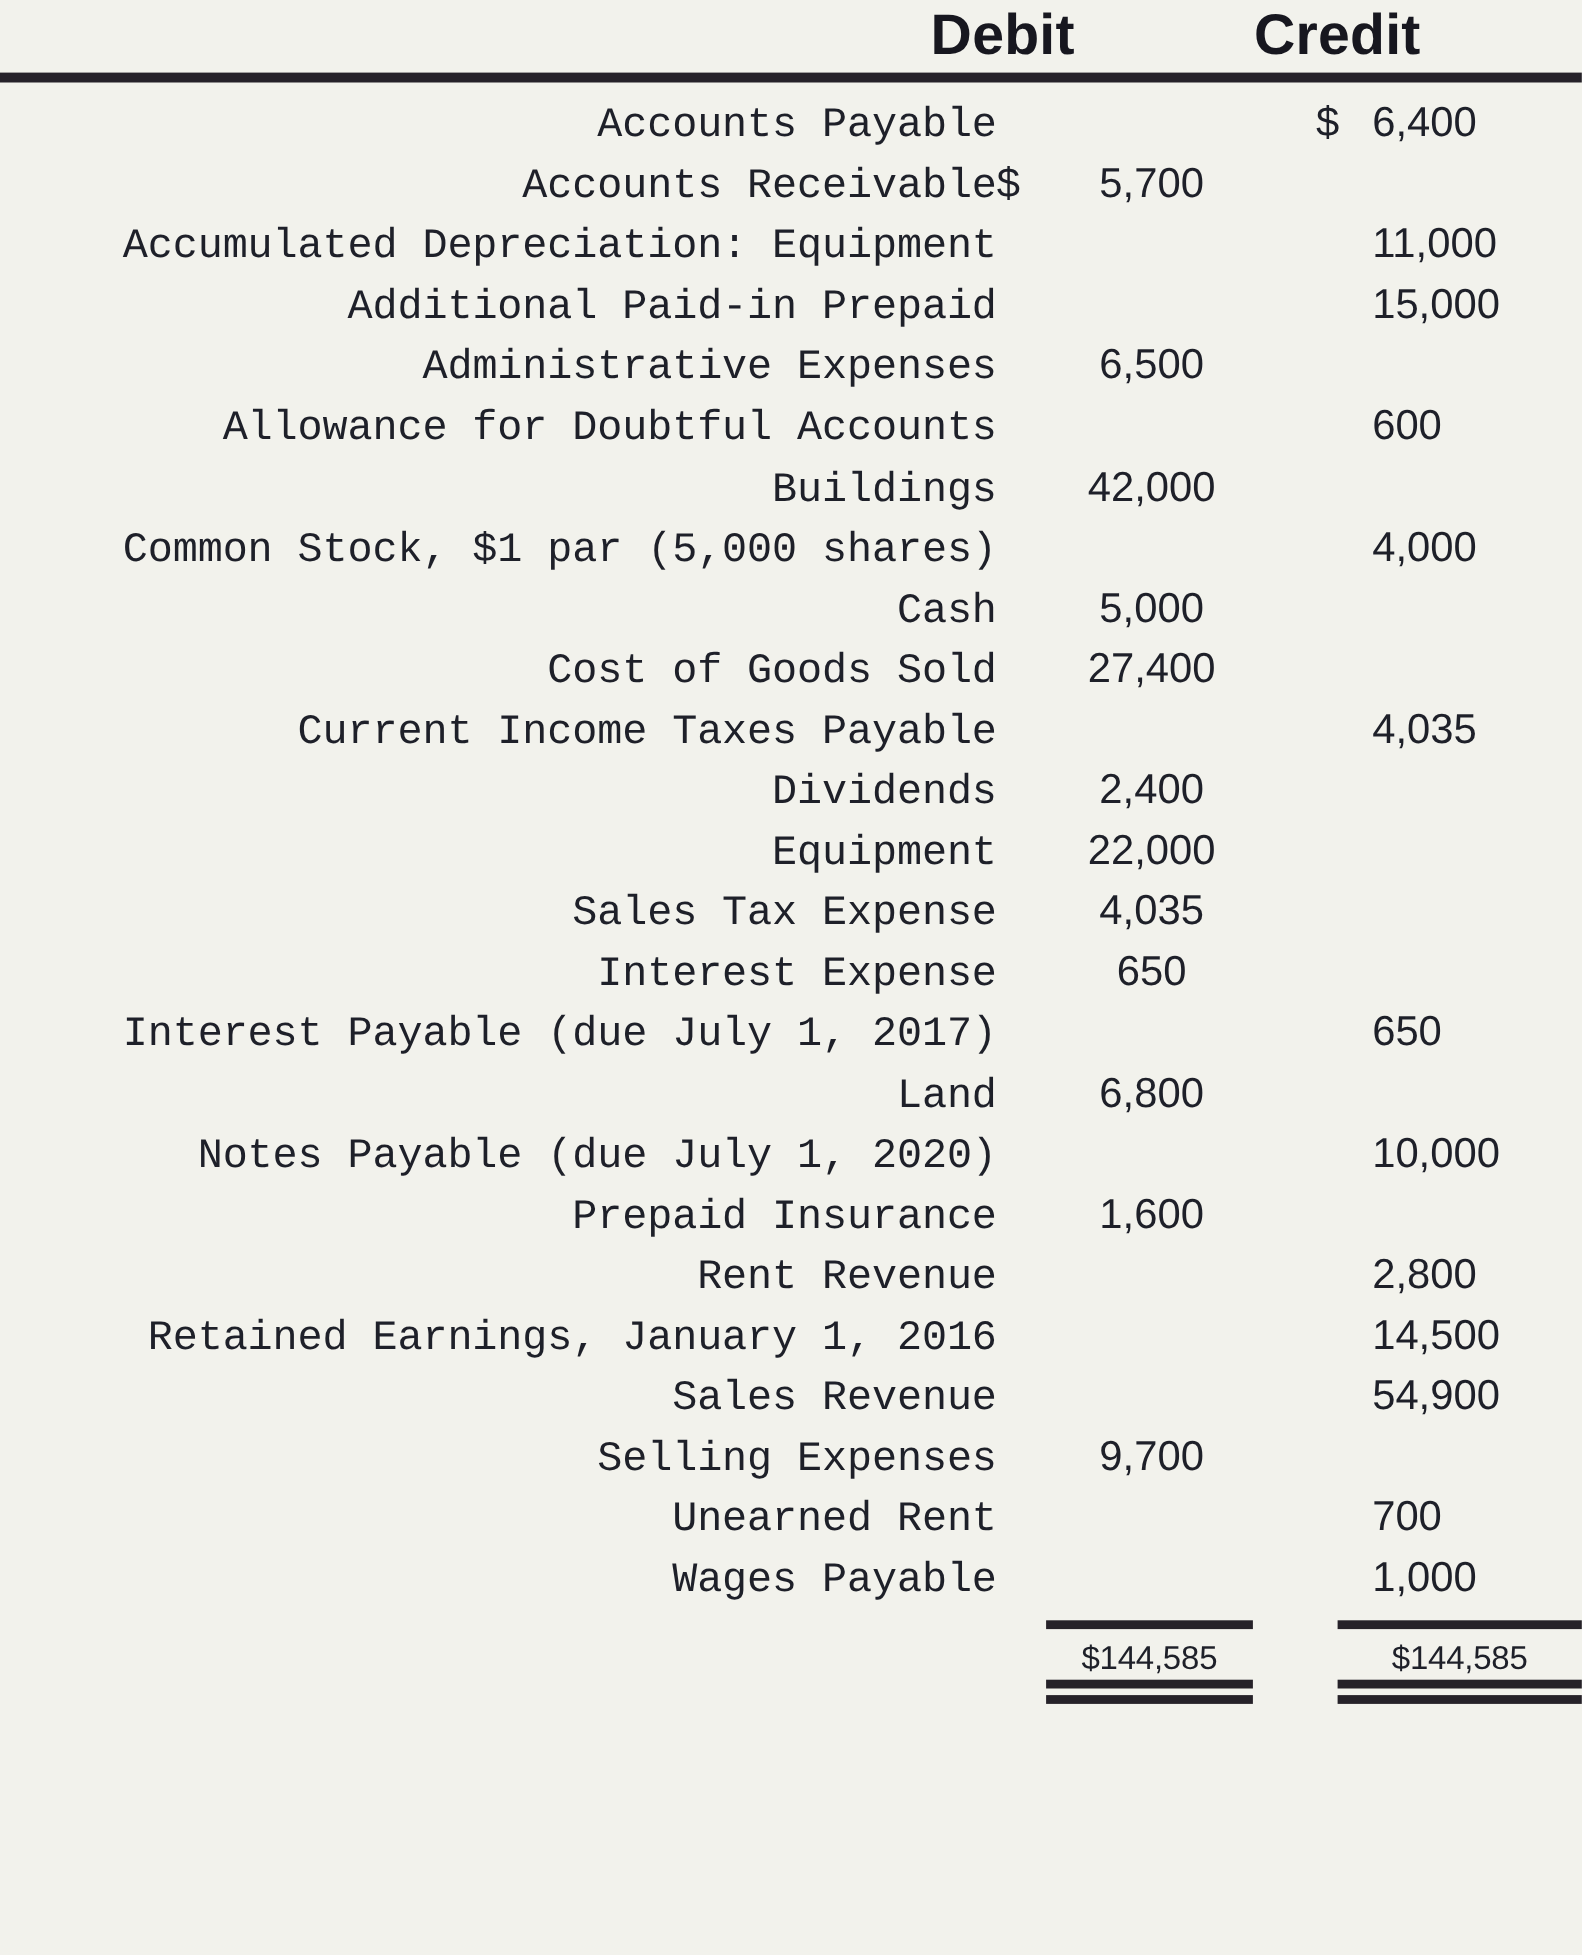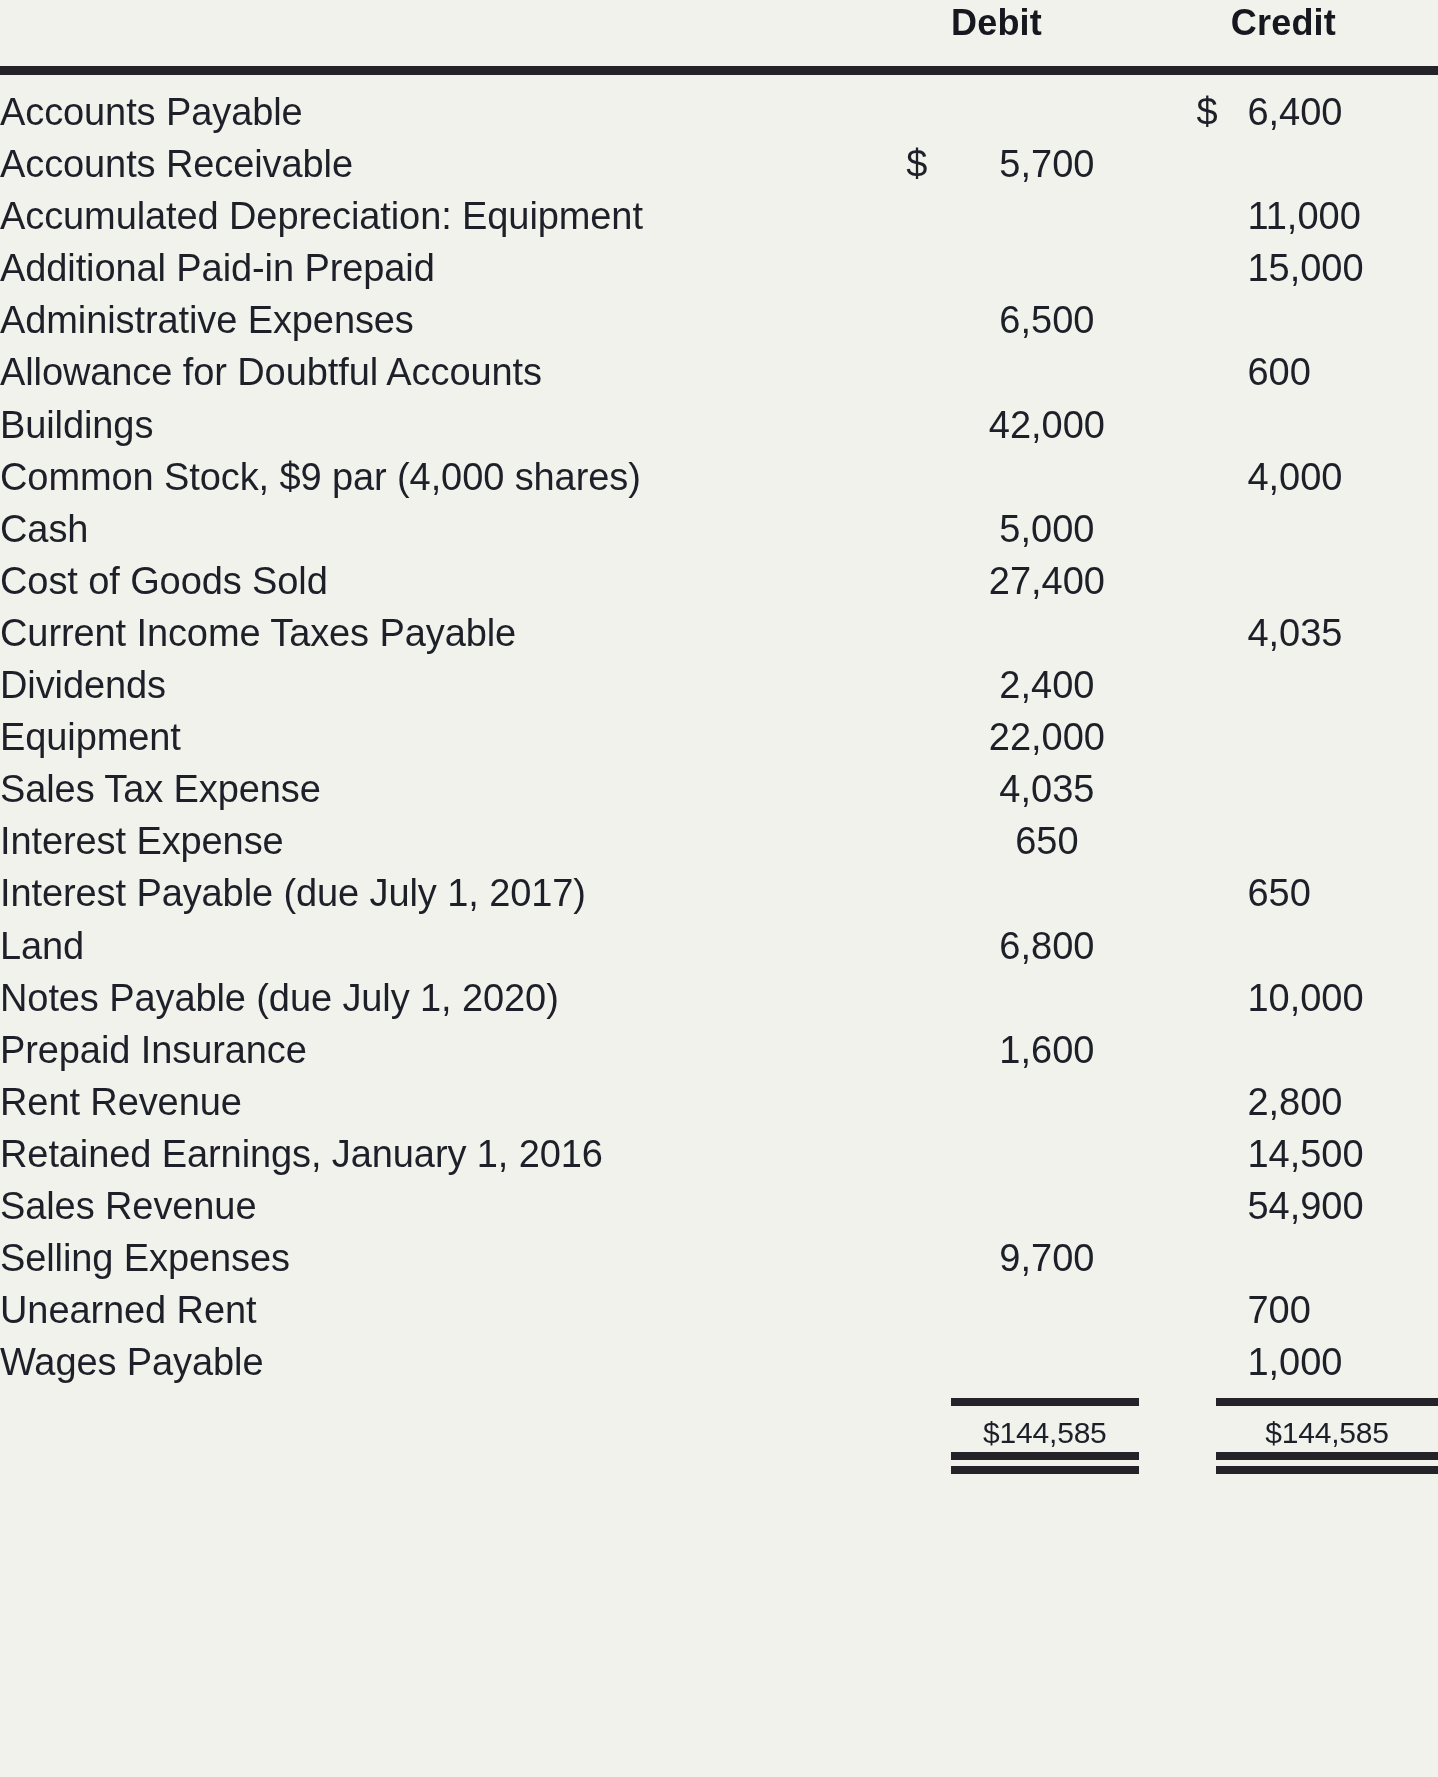--- a/index.html
+++ b/index.html
@@ -23,25 +23,25 @@
   }
 
   
   .header-row {
     position: relative;
     height: 62px;
   }
   .hdr {
     position: absolute;
     top: 2px;
-    font-size: 36px;
+    font-size: 52px;
     font-weight: bold;
     letter-spacing: 0.2px;
     color: #17171f;
-    text-align: right;
+    text-align: left;
   }
   .hdr-debit  { left: 846px; width: 196px; }
   .hdr-credit { left: 1140px; width: 196px; }
 
   .top-rule {
     position: absolute;
     left: 0;
     top: 66px;
     width: 1438px;
     height: 9px;
@@ -66,21 +66,21 @@
     white-space: nowrap;
   }
 
   col.c-account { width: 818px; }
   col.c-dsym    { width: 44px; }
   col.c-dval    { width: 166px; }
   col.c-gap     { width: 52px; }
   col.c-csym    { width: 46px; }
   col.c-cval    { width: 172px; }
 
-  td.account  { text-align: left; padding-left: 2px; letter-spacing: -0.1px; }
+  td.account  { text-align: right; padding-left: 2px; letter-spacing: -0.1px; font-family: Liberation Mono, monospace; }
   td.dsym     { text-align: left;  padding-left: 10px; }
   td.dval     { text-align: center; padding-right: 8px; }
   td.gap      { }
   td.csym     { text-align: left;  padding-left: 8px; }
   td.cval     { text-align: left; padding-right: 4px; }
 
   
   tr.totals td { padding-top: 10px; }
 
   .total-cell {
@@ -191,21 +191,21 @@
         </tr>
         <tr>
           <td class="account">Buildings</td>
           <td class="dsym"></td>
           <td class="dval">42,000</td>
           <td class="gap"></td>
           <td class="csym"></td>
           <td class="cval"></td>
         </tr>
         <tr>
-          <td class="account">Common Stock, $9 par (4,000 shares)</td>
+          <td class="account">Common Stock, $1 par (5,000 shares)</td>
           <td class="dsym"></td>
           <td class="dval"></td>
           <td class="gap"></td>
           <td class="csym"></td>
           <td class="cval">4,000</td>
         </tr>
         <tr>
           <td class="account">Cash</td>
           <td class="dsym"></td>
           <td class="dval">5,000</td>

